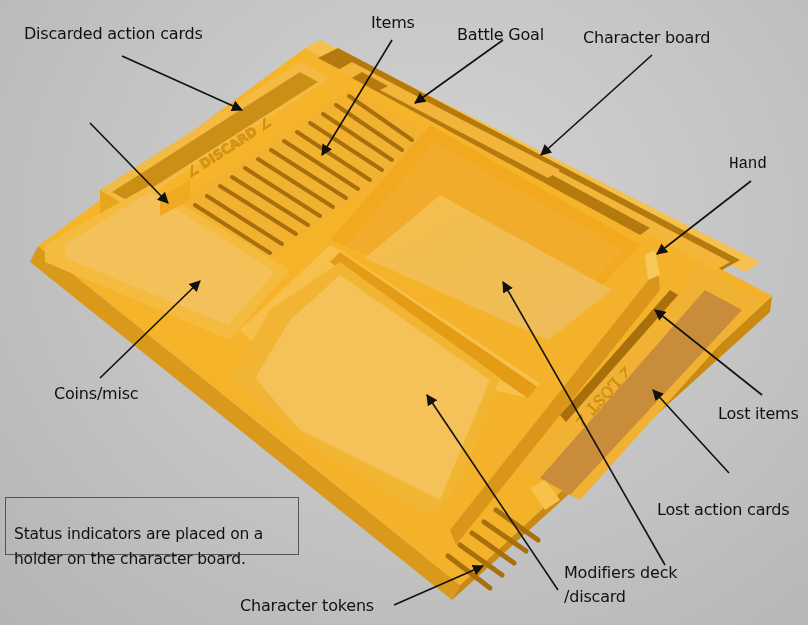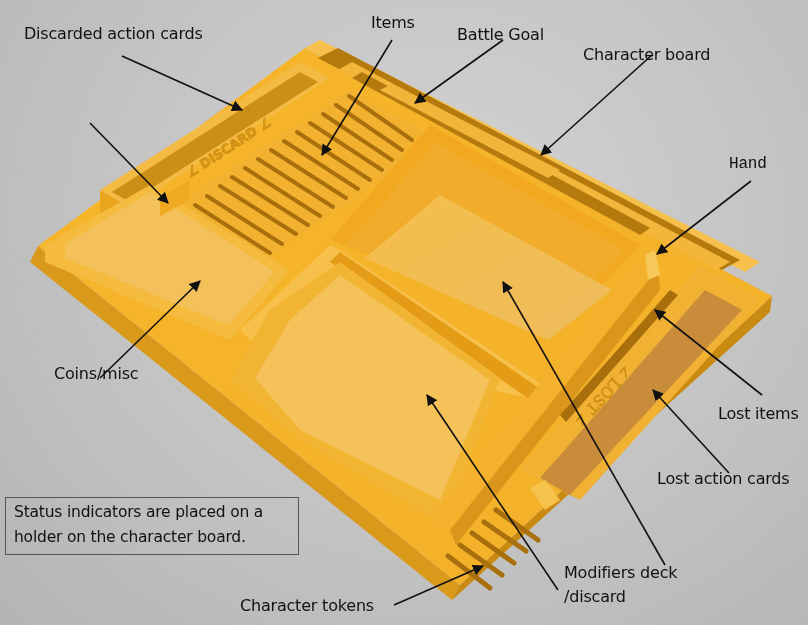--- a/index.html
+++ b/index.html
@@ -19,21 +19,21 @@
     white-space: nowrap;
     line-height: 19px;
     letter-spacing: -0.2px;
   }
   .note-box {
     position: absolute;
     left: 5px; top: 497px;
     width: 294px; height: 58px;
     border: 1px solid #555;
     box-sizing: border-box;
-    padding: 2px 8px;
+    padding: 24px 8px;
     font-family: "DejaVu Sans", sans-serif;
     font-size: 15.5px;
     line-height: 25px;
     color: #111;
     letter-spacing: -0.2px;
   }
   .note-box span { display: block; white-space: nowrap; }
 </style>
 </head>
 <body>
@@ -151,25 +151,25 @@
       <line x1="729" y1="473" x2="653" y2="390" marker-end="url(#ah)"></line>
       <line x1="558" y1="590" x2="427" y2="395" marker-end="url(#ah)"></line>
       <line x1="665" y1="565" x2="503" y2="282" marker-end="url(#ah)"></line>
       <line x1="394" y1="605" x2="483" y2="566" marker-end="url(#ah)"></line>
     </g>
   </svg>
 
   <div class="label" style="left:24px; top:24px;">Discarded action cards</div>
   <div class="label" style="left:371px; top:13px;">Items</div>
   <div class="label" style="left:457px; top:13px;margin-top:12px;">Battle Goal</div>
-  <div class="label" style="left:583px; top:45px;">Character board</div>
+  <div class="label" style="left:583px; top:28px;">Character board</div>
   <div class="label" style="left:729px; top:155px;font-family:Liberation Mono, monospace;">Hand</div>
-  <div class="label" style="left:54px; top:364px;text-align:center;">Coins/misc</div>
+  <div class="label" style="left:54px; top:384px;text-align:center;">Coins/misc</div>
   <div class="label" style="left:718px; top:404px;">Lost items</div>
-  <div class="label" style="left:657px; top:469px;">Lost action cards</div>
+  <div class="label" style="left:657px; top:500px;">Lost action cards</div>
   <div class="label" style="left:564px; top:563px;">Modifiers deck</div>
   <div class="label" style="left:564px; top:587px;">/discard</div>
   <div class="label" style="left:240px; top:596px;">Character tokens</div>
 
   <div class="note-box">
     <span>Status indicators are placed on a</span>
     <span>holder on the character board.</span>
   </div>
 </div>
 

